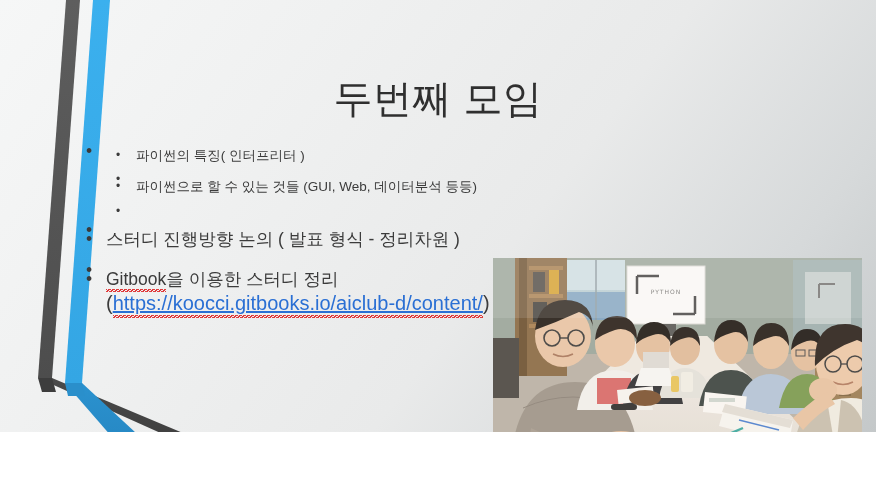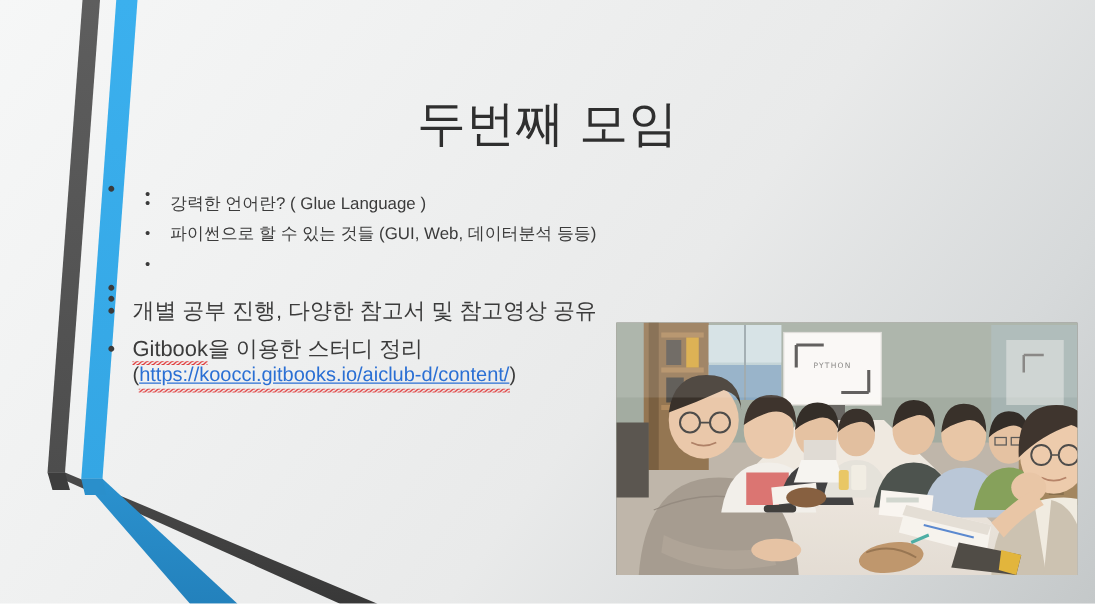--- a/index.html
+++ b/index.html
@@ -11,21 +11,21 @@
     overflow: hidden;
   }
 
   body {
     font-family: "Liberation Sans", "DejaVu Sans", sans-serif;
   }
 
   #slide {
     position: relative;
     width: 876px;
-    height: 483px;
+    height: 432px;
     overflow: hidden;
     background: linear-gradient(127deg, #f6f7f7 0%, #f0f1f1 28%, #e9eaea 58%, #d6d9da 82%, #c4c8c9 100%);
   }
 
   
   #deco {
     position: absolute;
     left: 0; top: 0;
     width: 876px; height: 483px;
     pointer-events: none;
@@ -127,21 +127,21 @@
     bottom: -3px;
     height: 3px;
     background-image:
       repeating-linear-gradient(135deg,
         #e03a3a 0px, #e03a3a 1px,
         transparent 1px, transparent 2px);
     background-size: 4px 3px;
   }
 
   .gitbook-line-2 {
-    font-size: 16px;
+    font-size: 20px;
     line-height: 1.2;
     white-space: nowrap;
     color: #3b3b3b;
     margin-top: 1px;
   }
 
   
   #photo {
     position: absolute;
     left: 493px;
@@ -196,26 +196,26 @@
   <div id="body-text">
 
     <div class="lvl1">
       <span class="bullet">•</span>
     </div>
 
     <div class="gap-sm"></div>
 
     <div class="lvl2">
       <span class="bullet">•</span>
+      <span>파이썬의 특징( 인터프리터 )</span>
     </div>
     <div class="gap-sm"></div>
 
     <div class="lvl2">
       <span class="bullet">•</span>
-      <span>강력한 언어란? ( Glue Language )</span>
     </div>
     <div class="gap-sm"></div>
 
     <div class="lvl2">
       <span class="bullet">•</span>
       <span>파이썬으로 할 수 있는 것들 (GUI, Web, 데이터분석 등등)</span>
     </div>
     <div class="gap-sm"></div>
 
     <div class="lvl2">
@@ -224,26 +224,26 @@
 
     <div class="gap-md"></div>
 
     <div class="lvl1">
       <span class="bullet">•</span>
     </div>
     <div class="gap-lg"></div>
 
     <div class="lvl1">
       <span class="bullet">•</span>
+      <span>스터디 진행방향 논의 ( 발표 형식 - 정리차원 )</span>
     </div>
     <div class="gap-lg"></div>
 
     <div class="lvl1">
       <span class="bullet">•</span>
-      <span>개별 공부 진행, 다양한 참고서 및 참고영상 공유</span>
     </div>
     <div class="gap-lg"></div>
 
     <div class="lvl1">
       <span class="bullet">•</span>
       <span class="squiggle">Gitbook</span><span>을 이용한 스터디 정리</span>
       <div class="gitbook-line-2">
         <span>(</span><span class="link-wrap"><a class="link" href="#">https://koocci.gitbooks.io/aiclub-d/content/</a></span><span>)</span>
       </div>
     </div>

